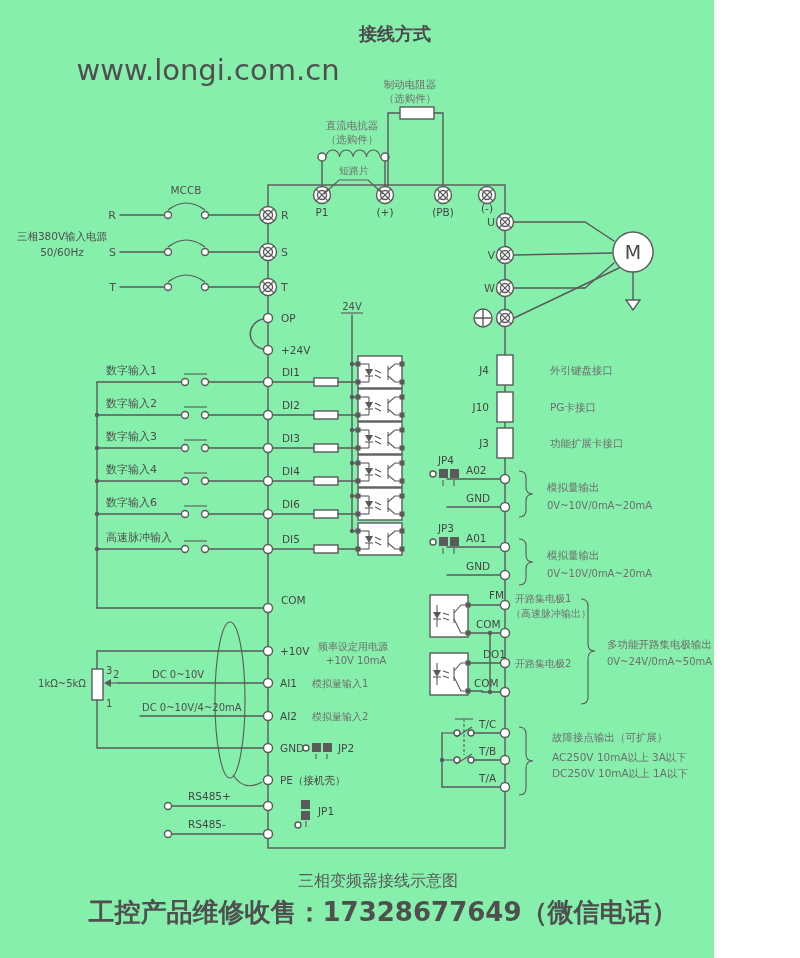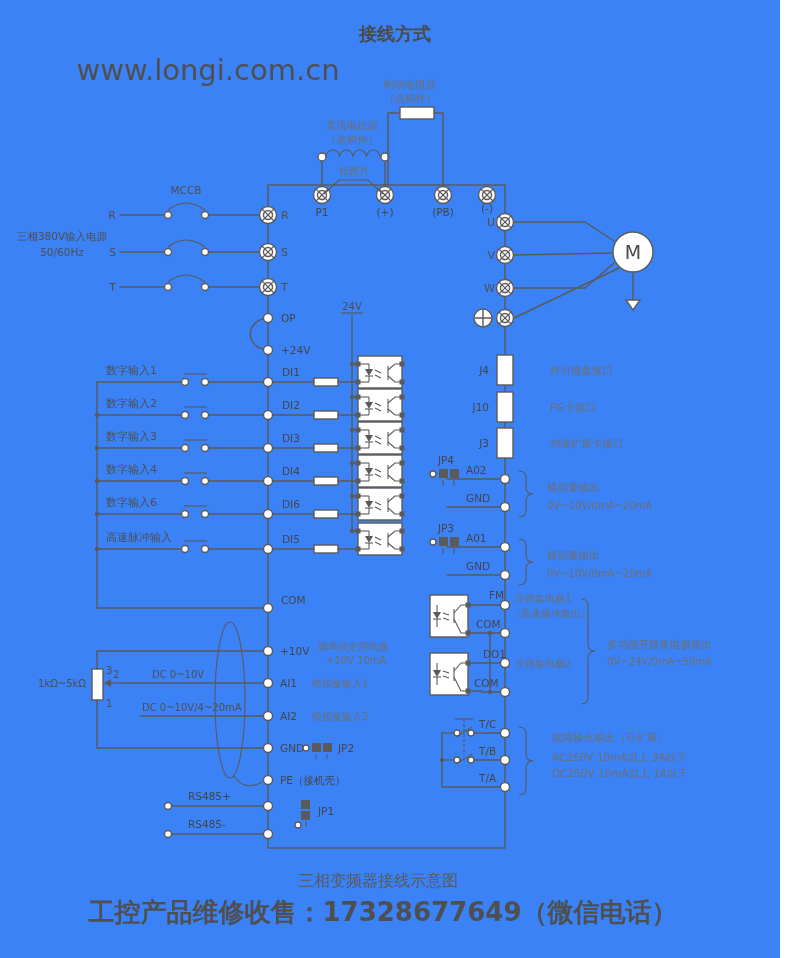--- a/index.html
+++ b/index.html
@@ -1,16 +1,16 @@
 <!DOCTYPE html>
 <html><head>
 <meta charset="utf-8">
 <style>
   html,body{margin:0;padding:0;background:#ffffff;}
-  .page{width:780px;height:958px;position:relative;background:#3b82f6;overflow:hidden;}
+  .page{width:714px;height:958px;position:relative;background:#86efac;overflow:hidden;}
   svg text{font-family:"DejaVu Sans","Liberation Sans",sans-serif;fill:#4f4f4f;}
   .w{stroke:#5a5a5a;stroke-width:1.4;fill:none;stroke-linecap:round;}
   .w2{stroke:#5a5a5a;stroke-width:1.1;fill:none;}
   .dash{stroke:#5a5a5a;stroke-width:1.1;fill:none;stroke-dasharray:3 2;}
   .comp{stroke:#5a5a5a;stroke-width:1.4;fill:#ffffff;}
   .fillc{fill:#5a5a5a;stroke:none;}
   .t11{font-size:11px;}
   .t10{font-size:10px;}
   .t105{font-size:10.5px;}
   .grey{fill:#6e6e6e;}

